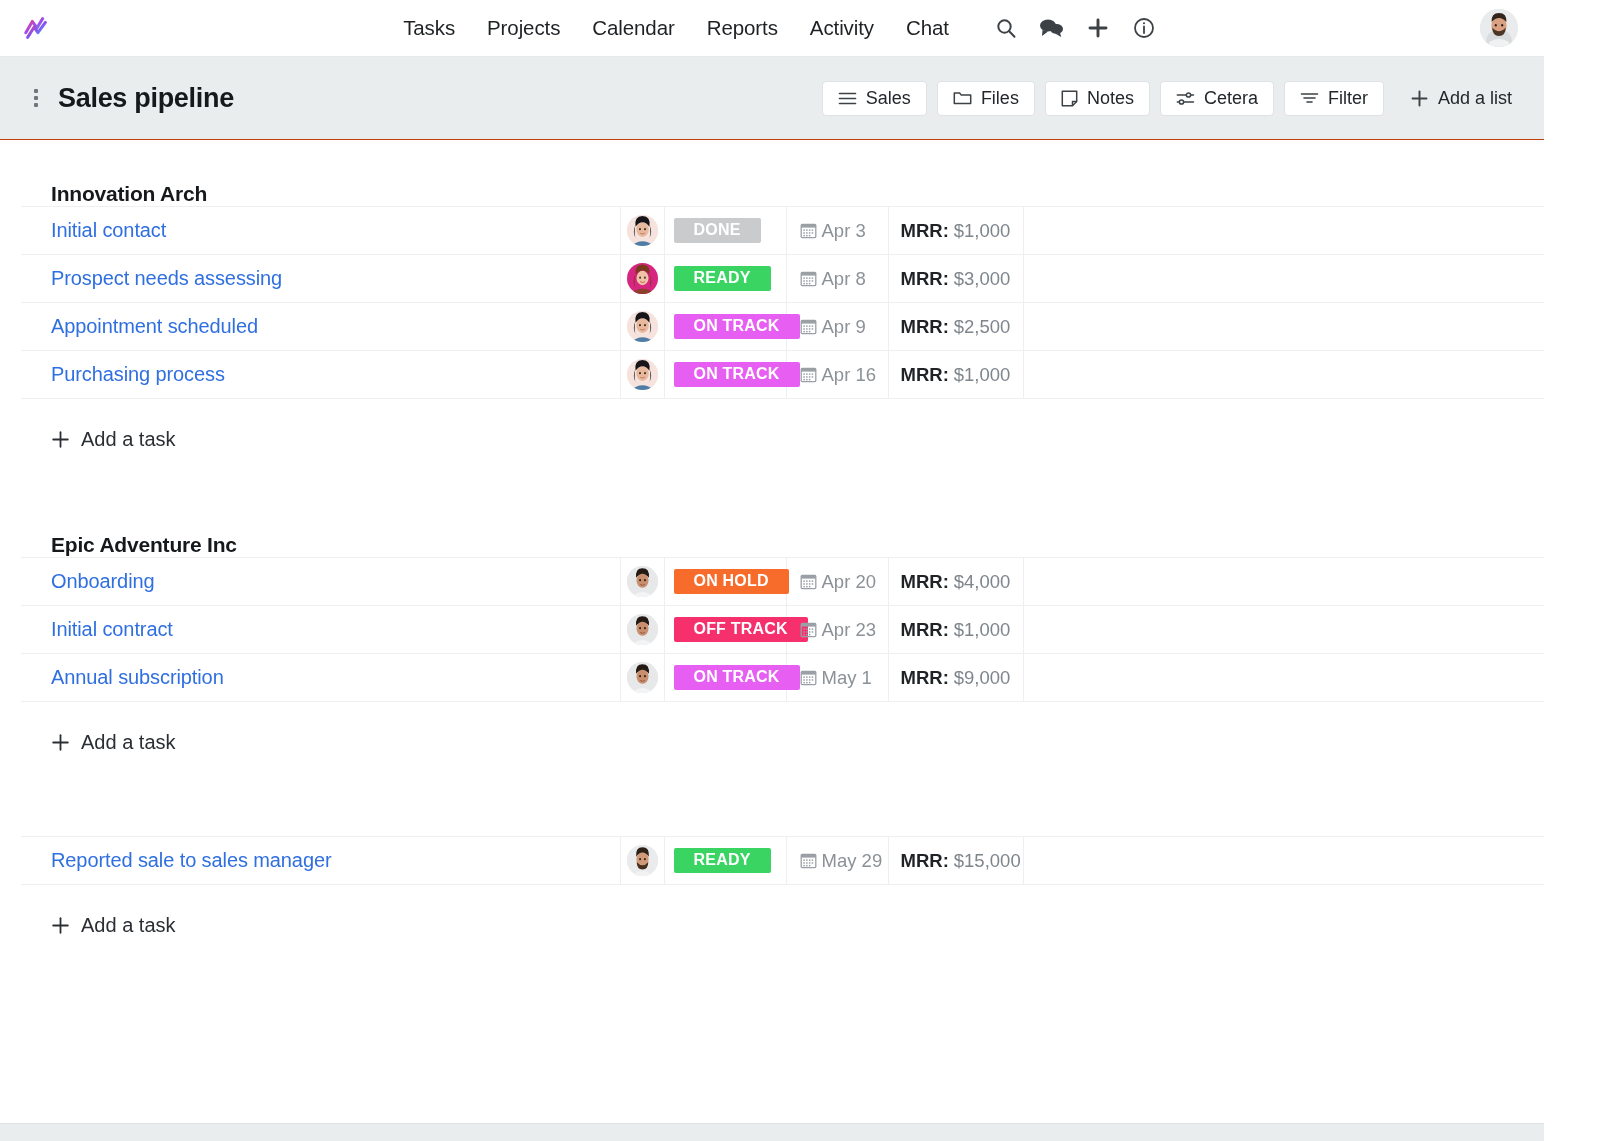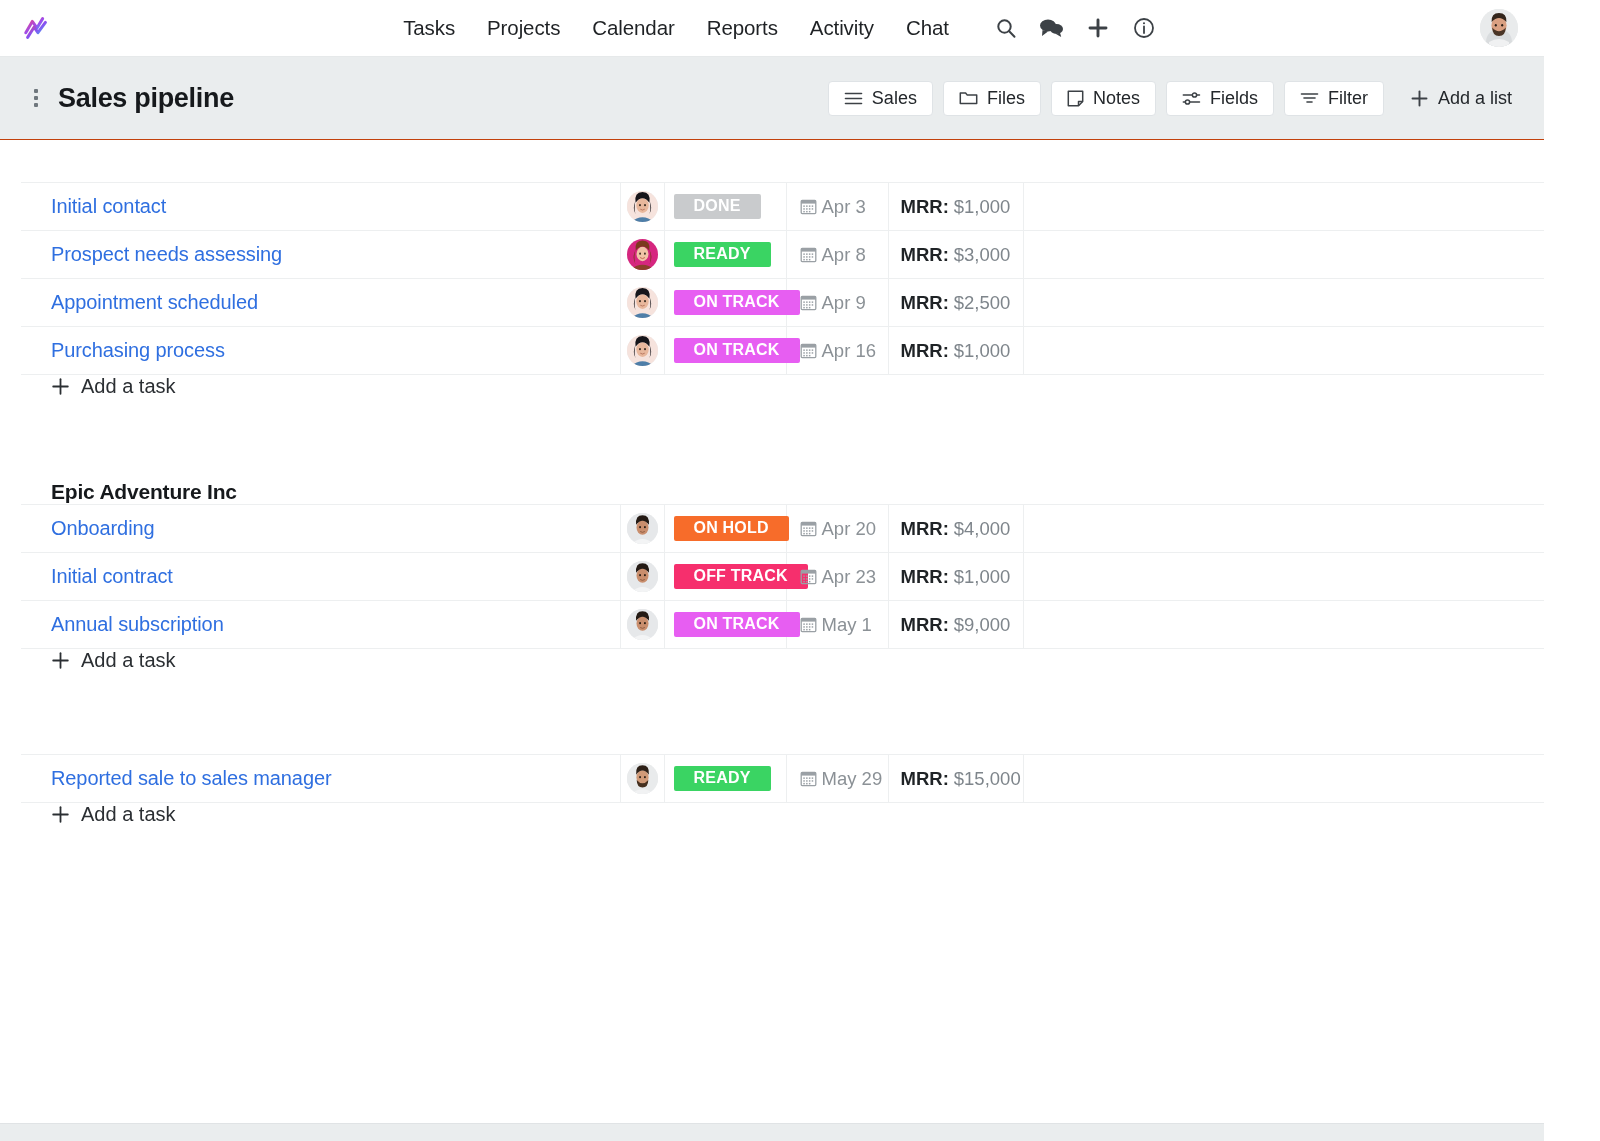--- a/index.html
+++ b/index.html
@@ -276,20 +276,21 @@
   .mrr-val { color: #7e858b; }
 
   .add-task {
     display: flex;
     align-items: center;
     gap: 11px;
     padding-left: 51px;
     font-size: 20px;
     color: #2b2f33;
     cursor: pointer;
+    margin-top: 29px;
   }
   .add-task svg { display: block; }
 
   .sec-gap-1 { height: 82px; }
   .sec-gap-2 { height: 42px; }
 
   .footer-strip {
     flex: 0 0 18px;
     background: #eaedee;
     border-top: 1px solid #e0e3e5;
@@ -410,21 +411,21 @@
         <span>Notes</span>
       </div>
 
       <div class="tbtn">
         <svg width="19" height="15" viewBox="0 0 19 15" fill="none" stroke="#3c4146" stroke-width="1.5">
           <line x1="1.3" y1="4" x2="17.5" y2="4" stroke-linecap="round"></line>
           <line x1="1.3" y1="11" x2="17.5" y2="11" stroke-linecap="round"></line>
           <circle cx="12.5" cy="4" r="2.1" fill="#ffffff"></circle>
           <circle cx="5.5" cy="11" r="2.1" fill="#ffffff"></circle>
         </svg>
-        <span>Fields</span>
+        <span>Cetera</span>
       </div>
 
       <div class="tbtn">
         <svg width="19" height="14" viewBox="0 0 19 14" stroke="#3c4146" stroke-width="1.6" stroke-linecap="round">
           <line x1="1.5" y1="3" x2="17.5" y2="3"></line>
           <line x1="4" y1="7" x2="15" y2="7"></line>
           <line x1="7" y1="11" x2="12" y2="11"></line>
         </svg>
         <span>Filter</span>
       </div>
@@ -438,20 +439,21 @@
       </div>
 
     </div>
   </div>
 
   <div class="body-scroll">
     <div class="gutter-left"></div>
     <div id="sections-host">
         <div class="section">
           <div class="sec-gap-2"></div>
+          <div class="section-head">Innovation Arch</div>
           <table class="rows">
             <colgroup>
               <col class="c-name">
               <col class="c-avatar">
               <col class="c-status">
               <col class="c-date">
               <col class="c-mrr">
               <col class="c-blank">
             </colgroup>
             <tbody>

